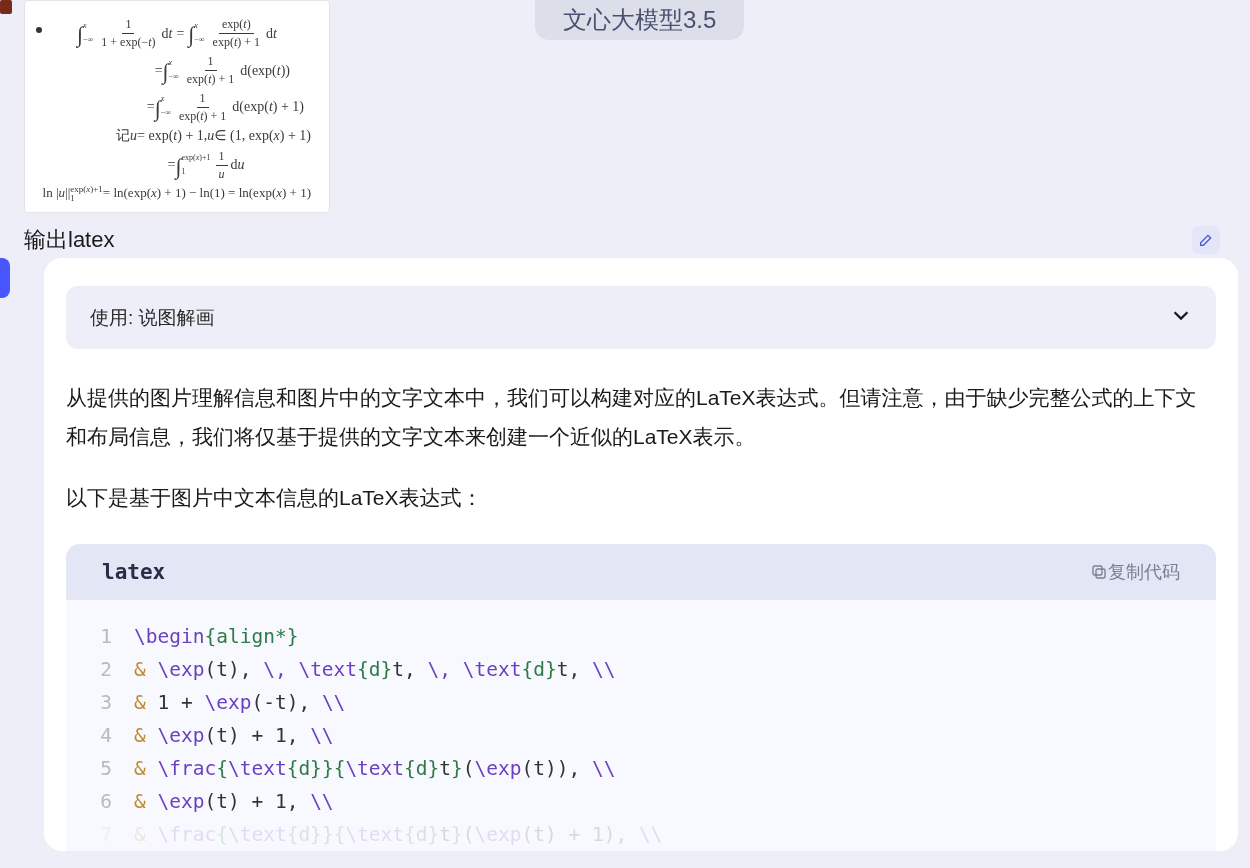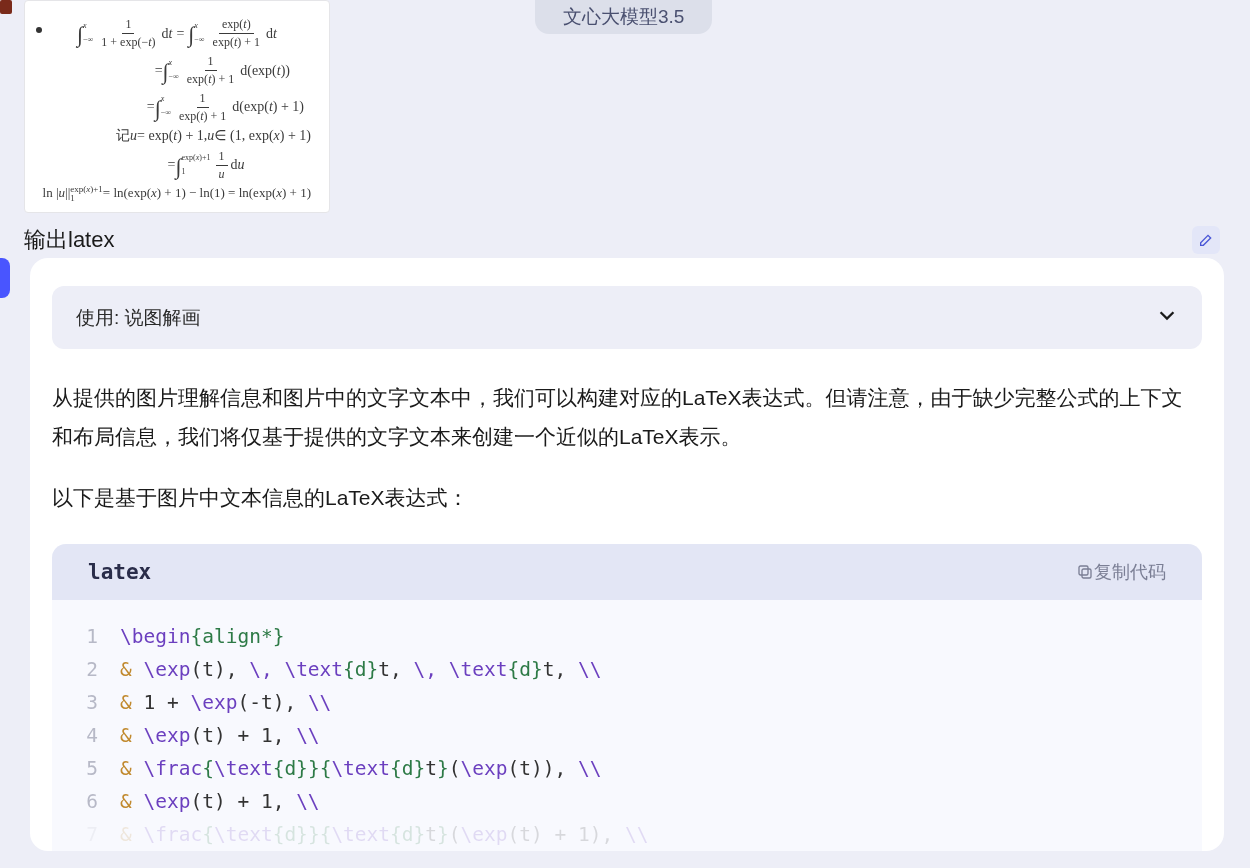--- a/index.html
+++ b/index.html
@@ -10,21 +10,21 @@
     color: #1a1a1a;
     position: relative;
   }
 
   .model-pill {
     position: absolute;
     top: 0px;
     left: 535px;
     background: #dcdfea;
     color: #4a5070;
-    font-size: 19px;
+    font-size: 24px;
     padding: 4px 28px;
     border-radius: 0 0 14px 14px;
   }
 
   .avatar-dot {
     position: absolute;
     top: 27px;
     left: 12px;
     width: 6px; height: 6px; background:#333; border-radius:50%;
   }
@@ -85,21 +85,21 @@
     position: absolute;
     left: 0; top: 258px;
     width: 10px; height: 40px;
     background: #4955ff;
     border-radius: 0 8px 8px 0;
   }
 
   .answer-card {
     position: absolute;
     top: 258px;
-    left: 30px;
+    left: 44px;
     width: 1194px;
     background: #fff;
     border-radius: 18px;
     padding: 28px 22px 0 22px;
   }
 
   .accordion {
     background: #edeef7;
     border-radius: 12px;
     padding: 18px 24px;

